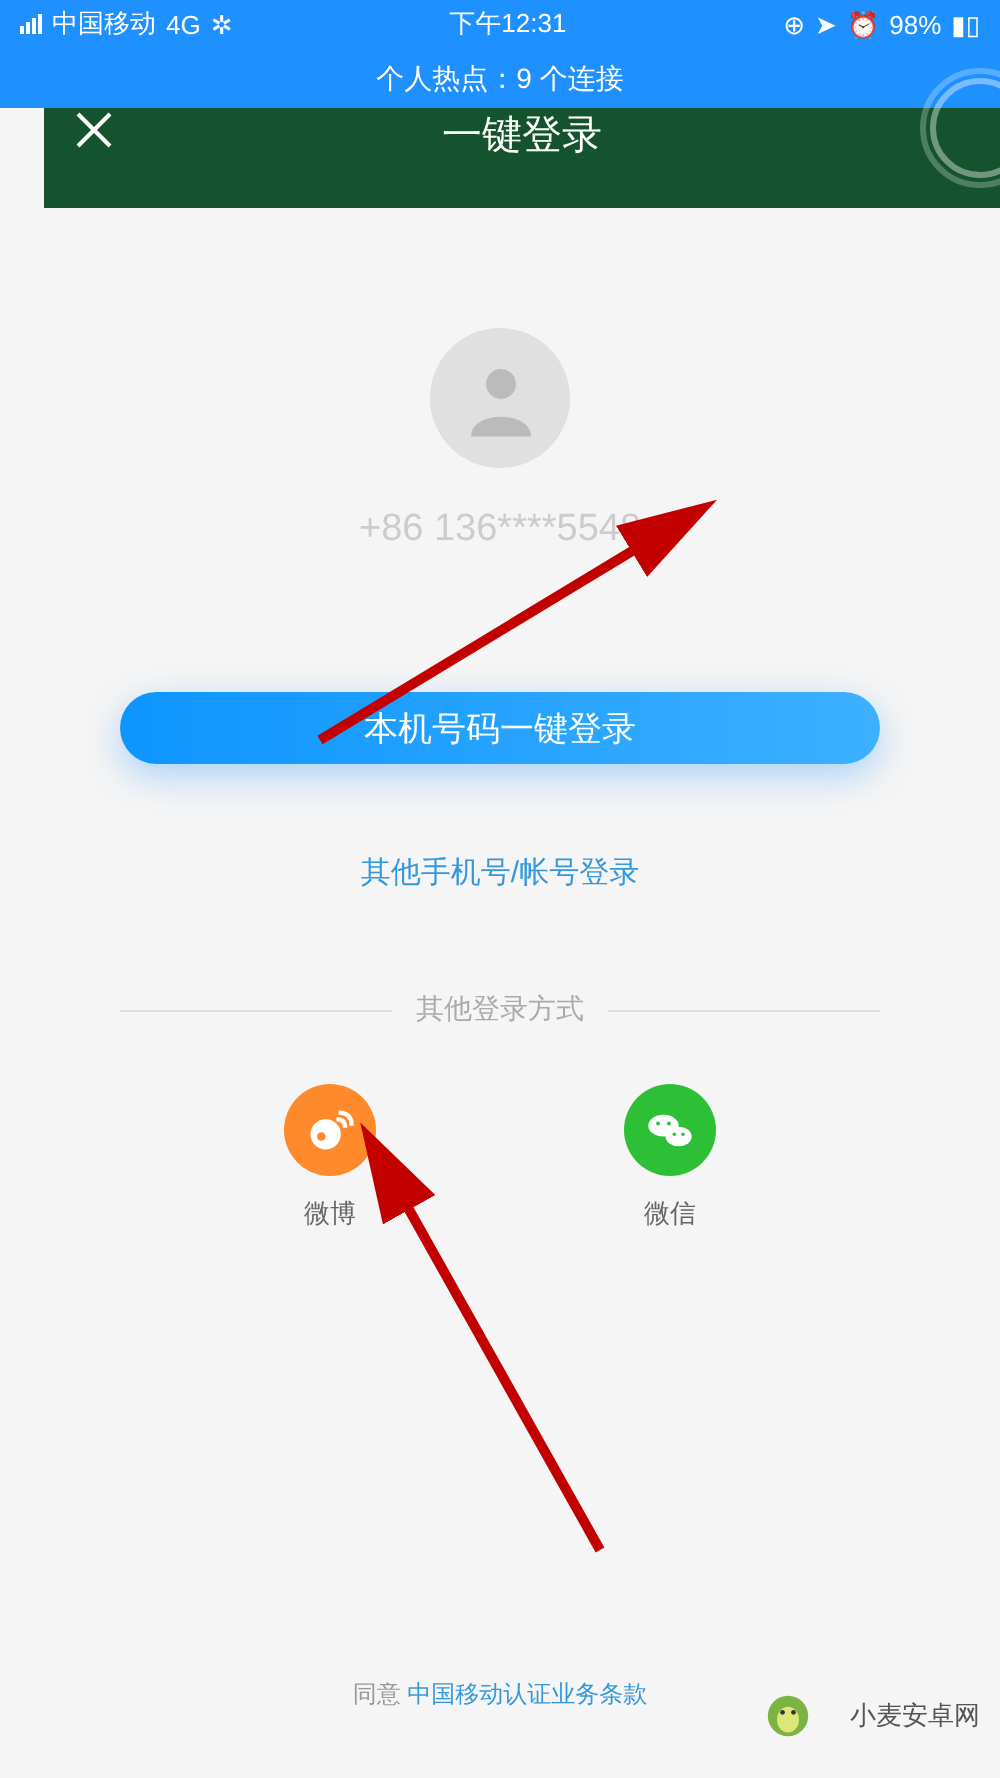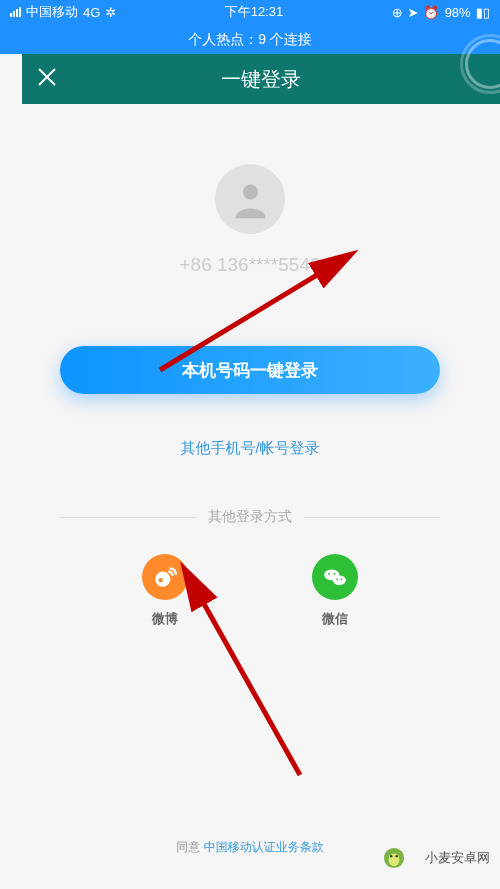--- a/index.html
+++ b/index.html
@@ -28,24 +28,24 @@
     .hotspot-bar {
       height: 30px;
       background: #1e90ff;
       color: white;
       text-align: center;
       line-height: 30px;
       font-size: 14px;
     }
     .title-bar {
       height: 50px;
-      background: #0f766e;
-      color: white;
-      display: flex;
-      align-items: center;
+      background: #14532d;
+      color: white;
+      display: flex;
+      align-items: flex-start;
       justify-content: center;
       position: relative;
       margin-left: 22px;
     }
     .close-btn {
       position: absolute;
       left: 15px;
       font-size: 24px;
       cursor: pointer;
     }
@@ -65,32 +65,31 @@
       justify-content: center;
     }
     .avatar svg { width: 45px; height: 45px; fill: #bbb; }
     .phone-number {
       color: #ccc;
       font-size: 19px;
       margin-bottom: 70px;
     }
     .login-btn {
       width: 380px;
-      height: 48px;
+      height: 36px;
       margin: 1px auto;
       background: linear-gradient(to right, #0d95ff, #3db0ff);
       color: white;
       border-radius: 24px;
       display: flex;
       align-items: center;
       justify-content: center;
       font-size: 17px;
       cursor: pointer;
       box-shadow: 0 6px 18px rgba(30,144,255,0.35);
-      font-weight: bold;
     }
     .other-login-link {
       color: #3498db;
       font-size: 15px;
       margin-top: 45px;
       cursor: pointer;
     }
     .other-methods {
       margin-top: 50px;
       padding: 0 60px;
@@ -125,21 +124,21 @@
       height: 46px;
       border-radius: 50%;
       display: flex;
       align-items: center;
       justify-content: center;
       margin-bottom: 10px;
     }
     .weibo { background: #ff8a2b; }
     .qq { background: #2eaaff; }
     .wechat { background: #2dc037; }
-    .social-label { font-size: 13px; color: #666; font-weight: bold; }
+    .social-label { font-size: 13px; color: #666; }
     .terms {
       position: absolute;
       bottom: 30px;
       left: 0;
       right: 0;
       text-align: center;
       font-size: 12px;
       color: #999;
       line-height: 2;
     }

